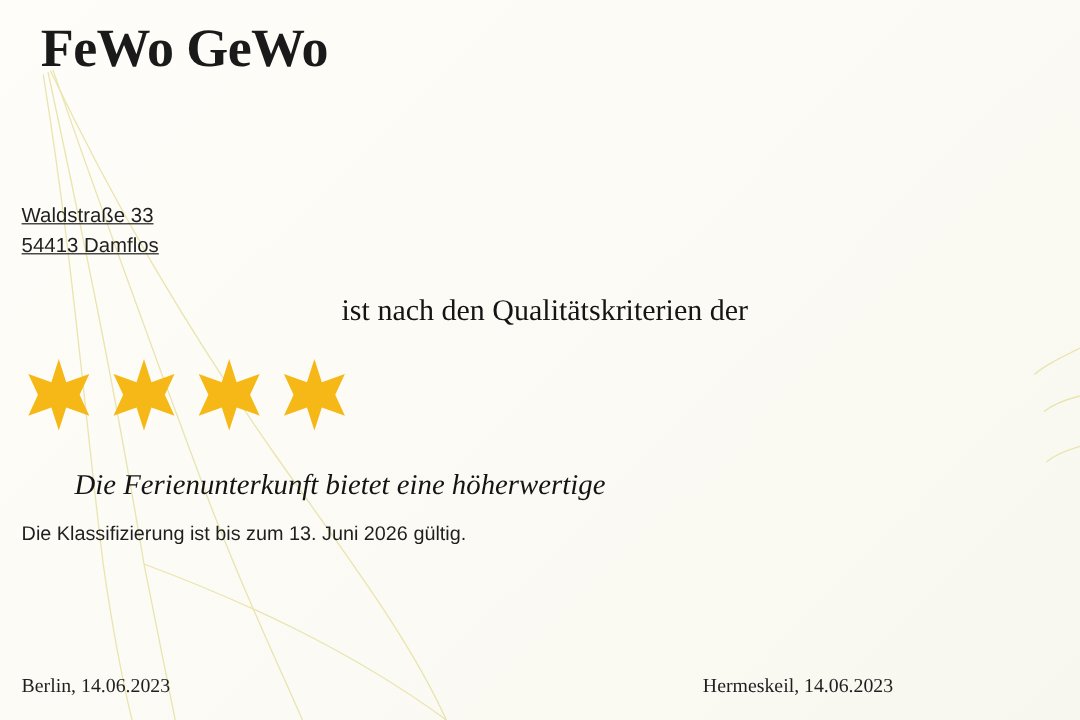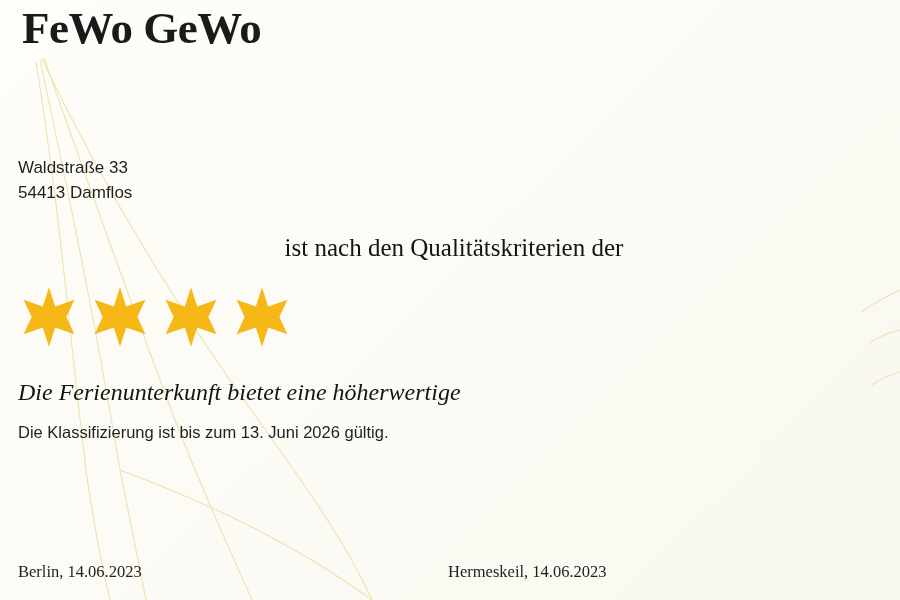--- a/index.html
+++ b/index.html
@@ -35,29 +35,30 @@
     bottom: 0;
     padding: 0 10px;
     box-sizing: border-box;
   }
   .title {
     font-family: "Liberation Serif", serif;
     font-weight: bold;
     font-size: 45px;
     letter-spacing: -0.5px;
     line-height: 1;
-    margin: 4px;
+    margin: 16px;
     padding-top: 2px;
     color: #1a1a1a;
   }
   .address {
     margin-top: 105px;
     font-size: 17px;
     line-height: 1.45;
     color: #1f1f1f;
+    text-decoration: underline;
   }
   .address div {
     white-space: nowrap;
   }
   .statement {
     margin-top: 26px;
     font-family: "Liberation Serif", serif;
     font-size: 25px;
     line-height: 1.32;
     color: #141414;
@@ -78,20 +79,21 @@
   .description {
     margin-top: 24px;
     font-family: "Liberation Serif", serif;
     font-style: italic;
     font-size: 24px;
     line-height: 1.35;
     color: #141414;
   }
   .description div {
     white-space: nowrap;
+    margin-left: 44px;
   }
   .validity {
     margin-top: 14px;
     font-size: 16.5px;
     color: #1f1f1f;
   }
   .signatures {
     position: absolute;
     left: 18px;
     right: 18px;
@@ -99,20 +101,21 @@
     display: flex;
     font-size: 16.5px;
     color: #1f1f1f;
     font-family: Liberation Serif, serif;
   }
   .sig-left {
     width: 430px;
   }
   .sig-right {
     flex: 1;
+    text-align: center;
   }
 </style>
 </head>
 <body>
 
 <div class="certificate">
 
   <svg class="bg-decor" width="900" height="600" viewBox="0 0 900 600" aria-hidden="true">
     <g fill="none" stroke="#e8e2a8" stroke-width="1.1" opacity="0.9">
       <path d="M 40 60 C 70 200, 95 320, 120 470 C 132 530, 140 570, 146 600"></path>

